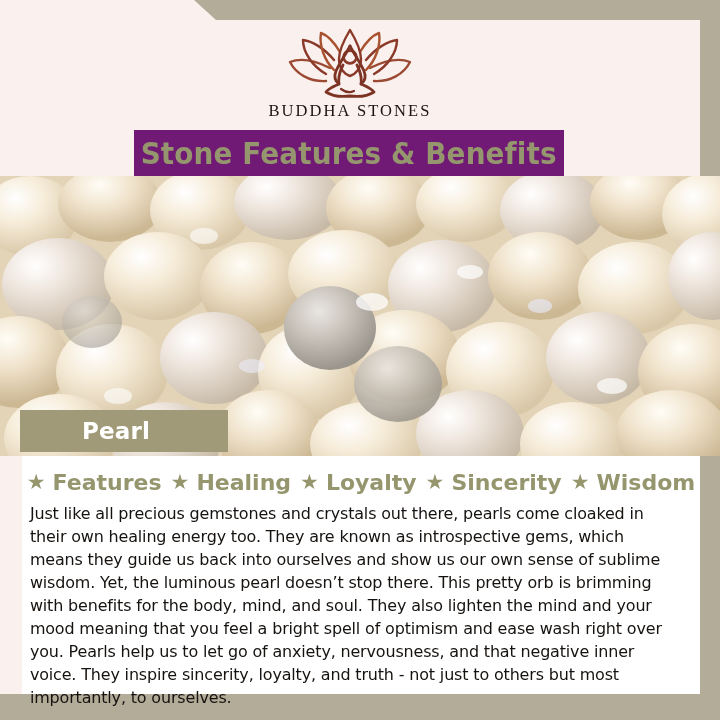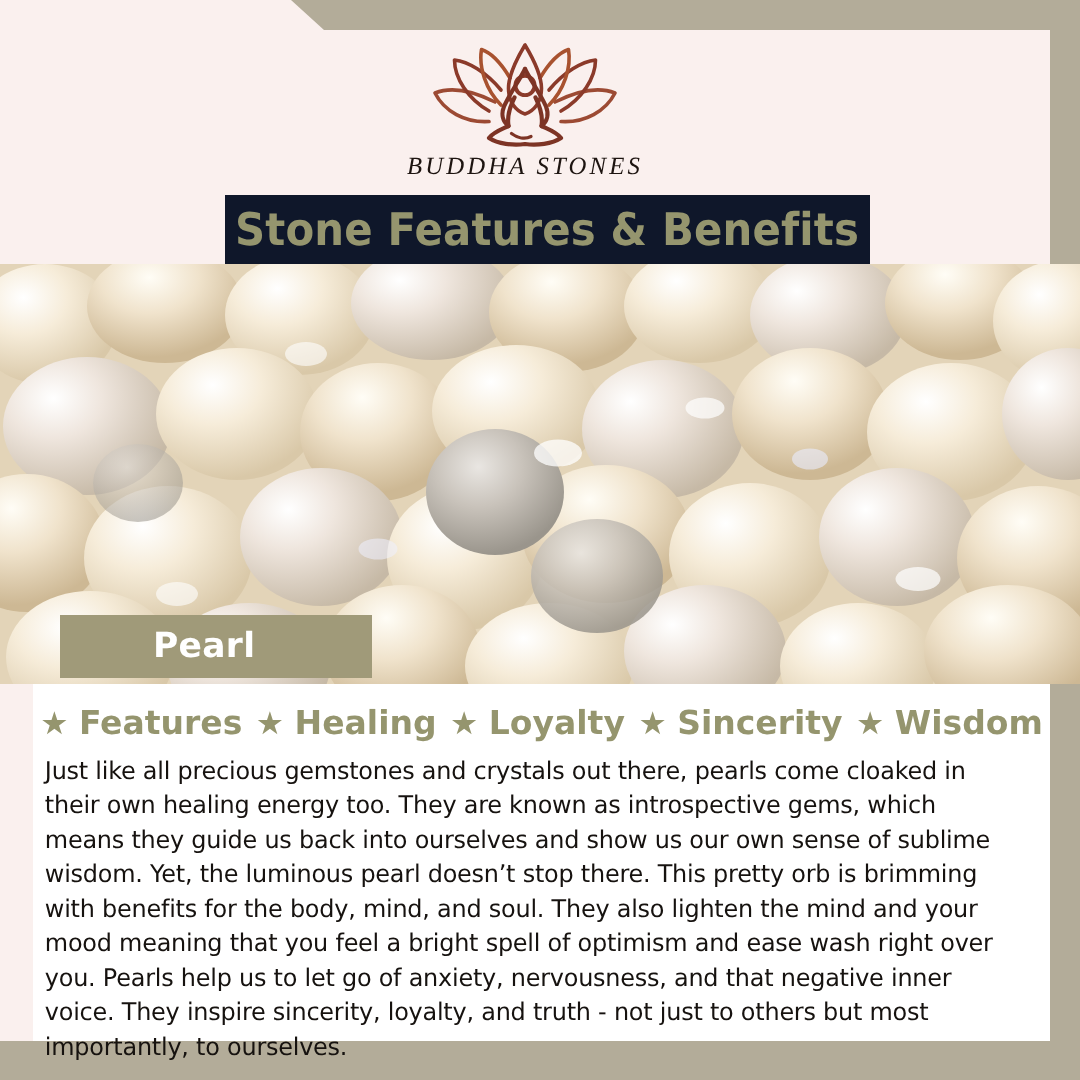--- a/index.html
+++ b/index.html
@@ -65,31 +65,30 @@
     margin: 6px auto 0;
     display: block;
   }
   .logo-word {
     margin-top: 3px;
     font-family: "Liberation Serif", serif;
     font-size: 16.5px;
     letter-spacing: 2.1px;
     color: #1d1410;
     font-weight: 400;
-    font-style: italic;
   }
 
   
   .title-band {
     position: absolute;
-    left: 150px;
+    left: 134px;
     top: 130px;
     width: 430px;
     height: 46px;
-    background: #0f172a;
+    background: #701a75;
     display: flex;
     align-items: center;
     justify-content: center;
   }
   .title-text {
     font-family: "DejaVu Sans", sans-serif;
     font-size: 30px;
     font-weight: 700;
     color: #95956e;
     letter-spacing: 0.1px;
@@ -112,21 +111,20 @@
   
   .name-bar {
     position: absolute;
     left: 20px;
     top: 410px;
     width: 208px;
     height: 42px;
     background: #a09a79;
     display: flex;
     align-items: center;
-    margin-left: 20px;
   }
   .name-text {
     color: #ffffff;
     font-family: "DejaVu Sans", sans-serif;
     font-size: 23px;
     font-weight: 700;
     padding-left: 62px;
     letter-spacing: 0.2px;
   }
 

